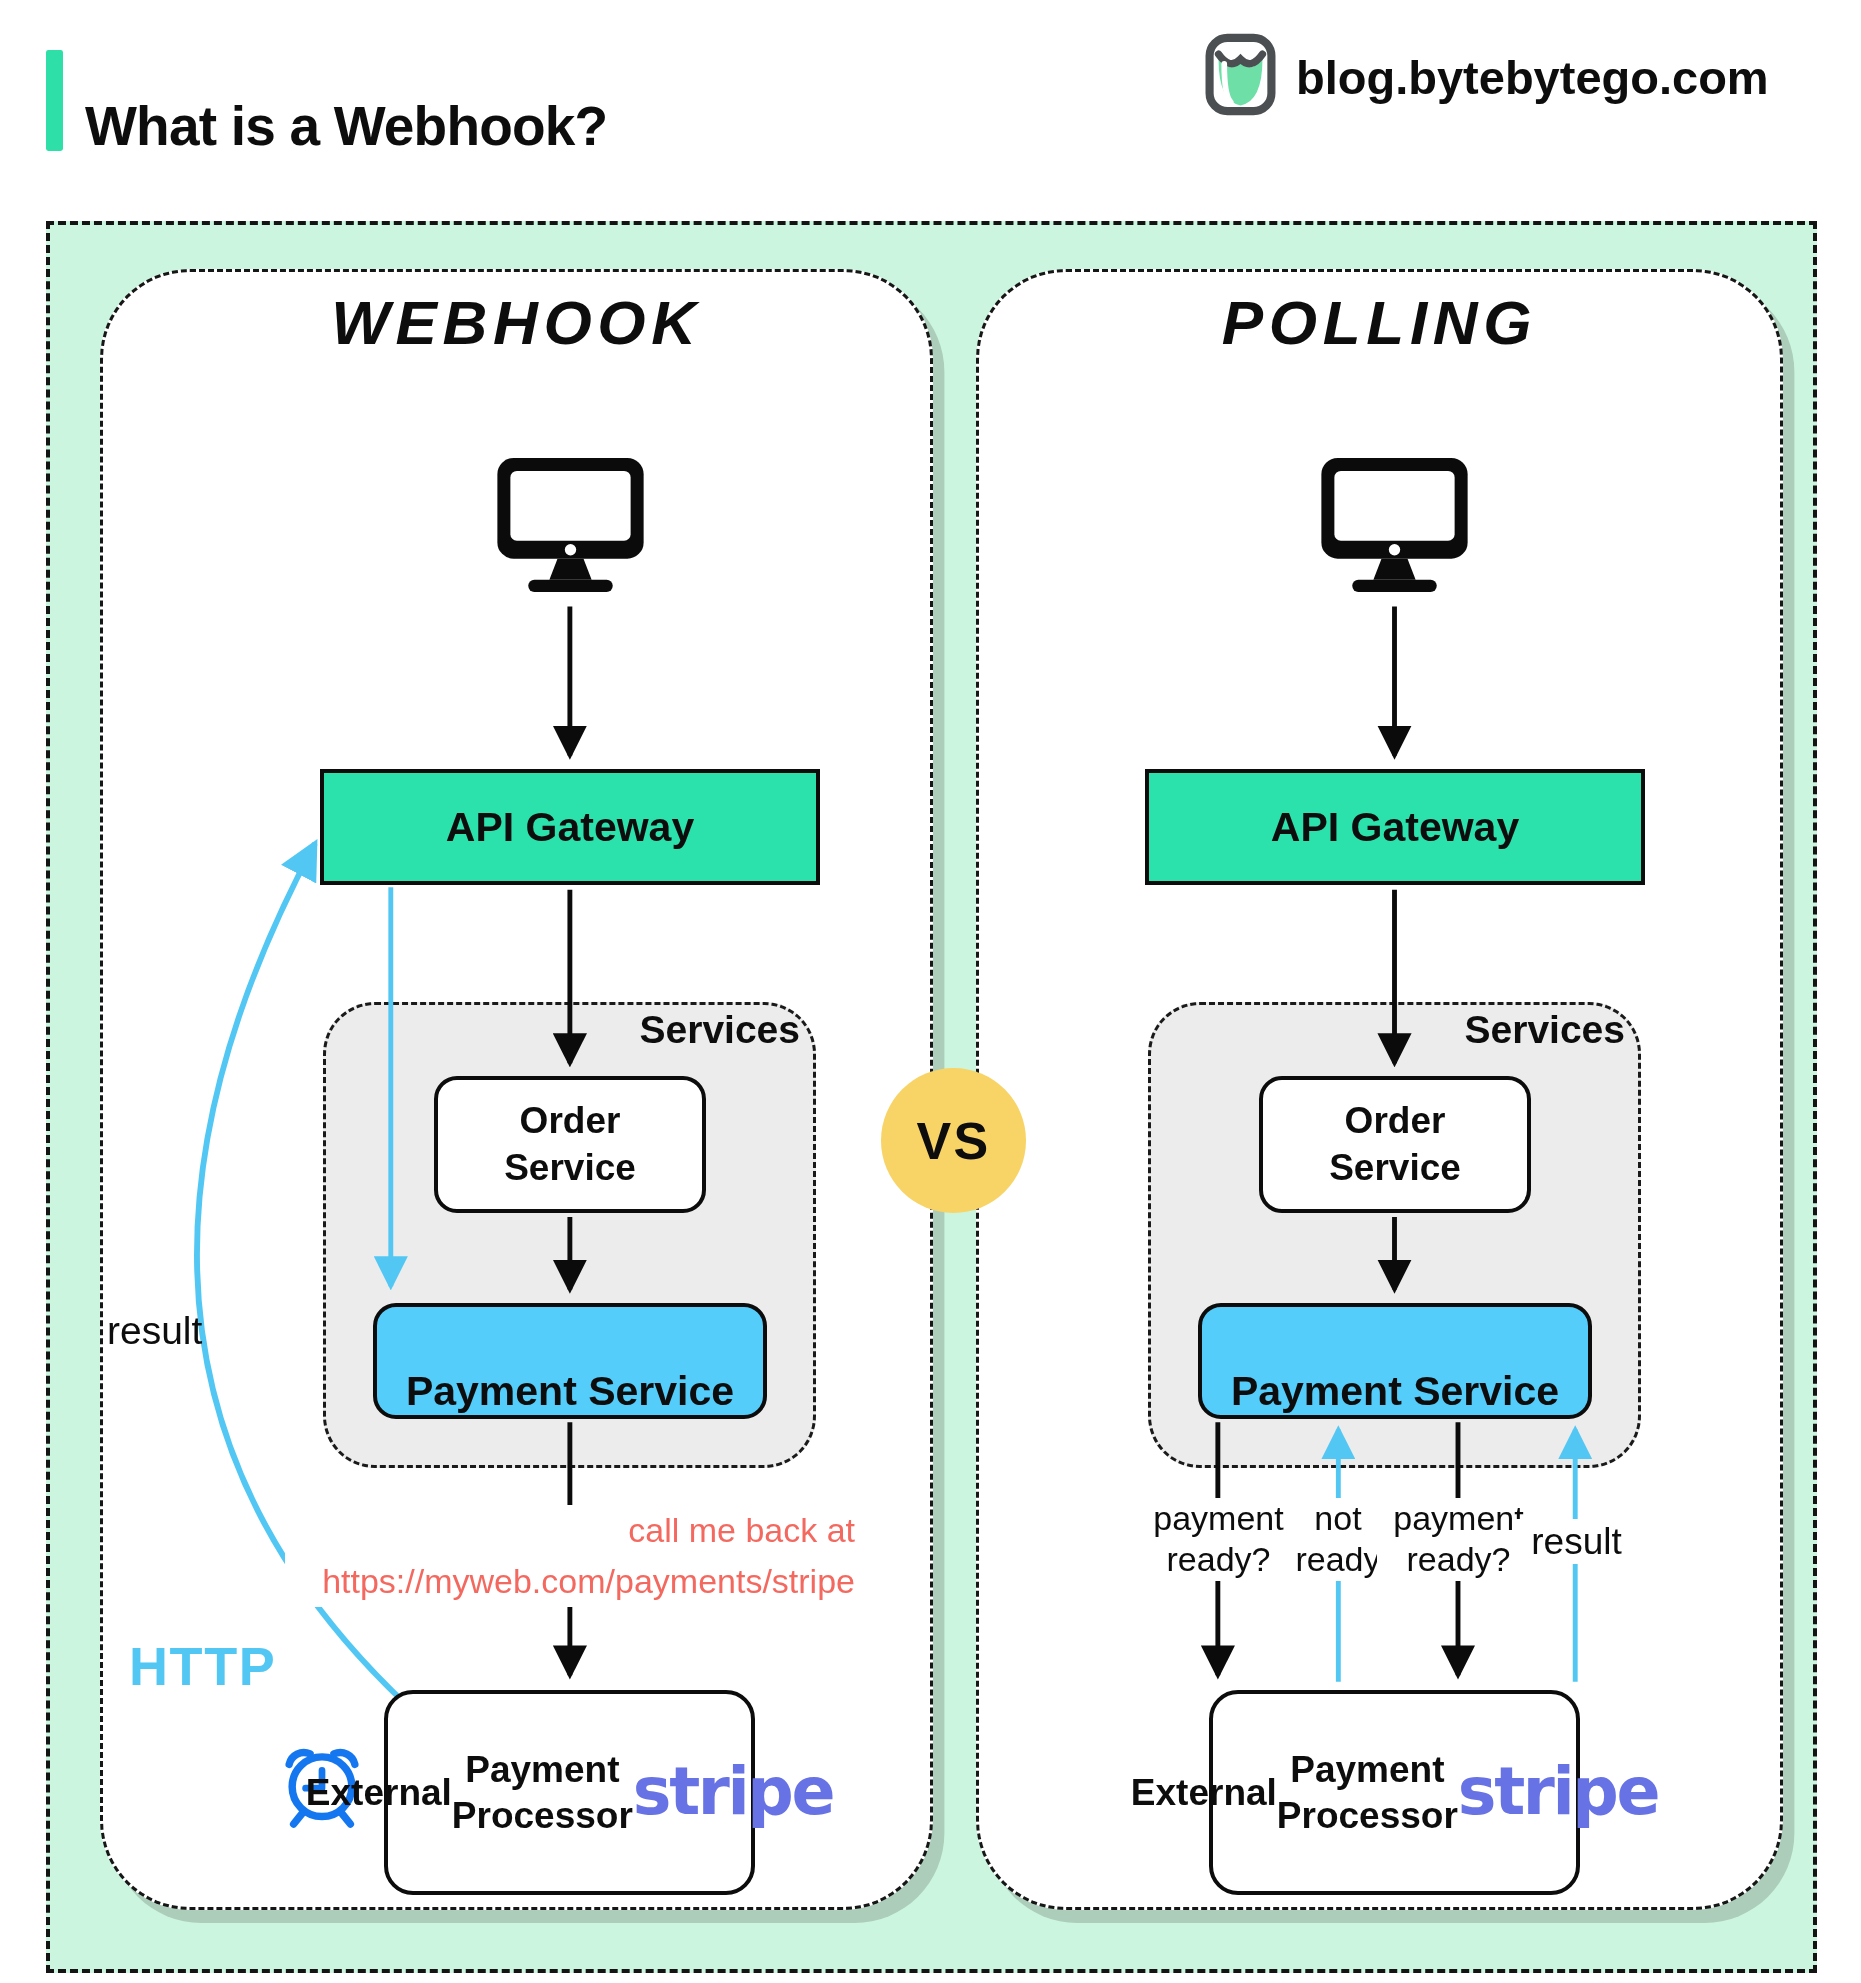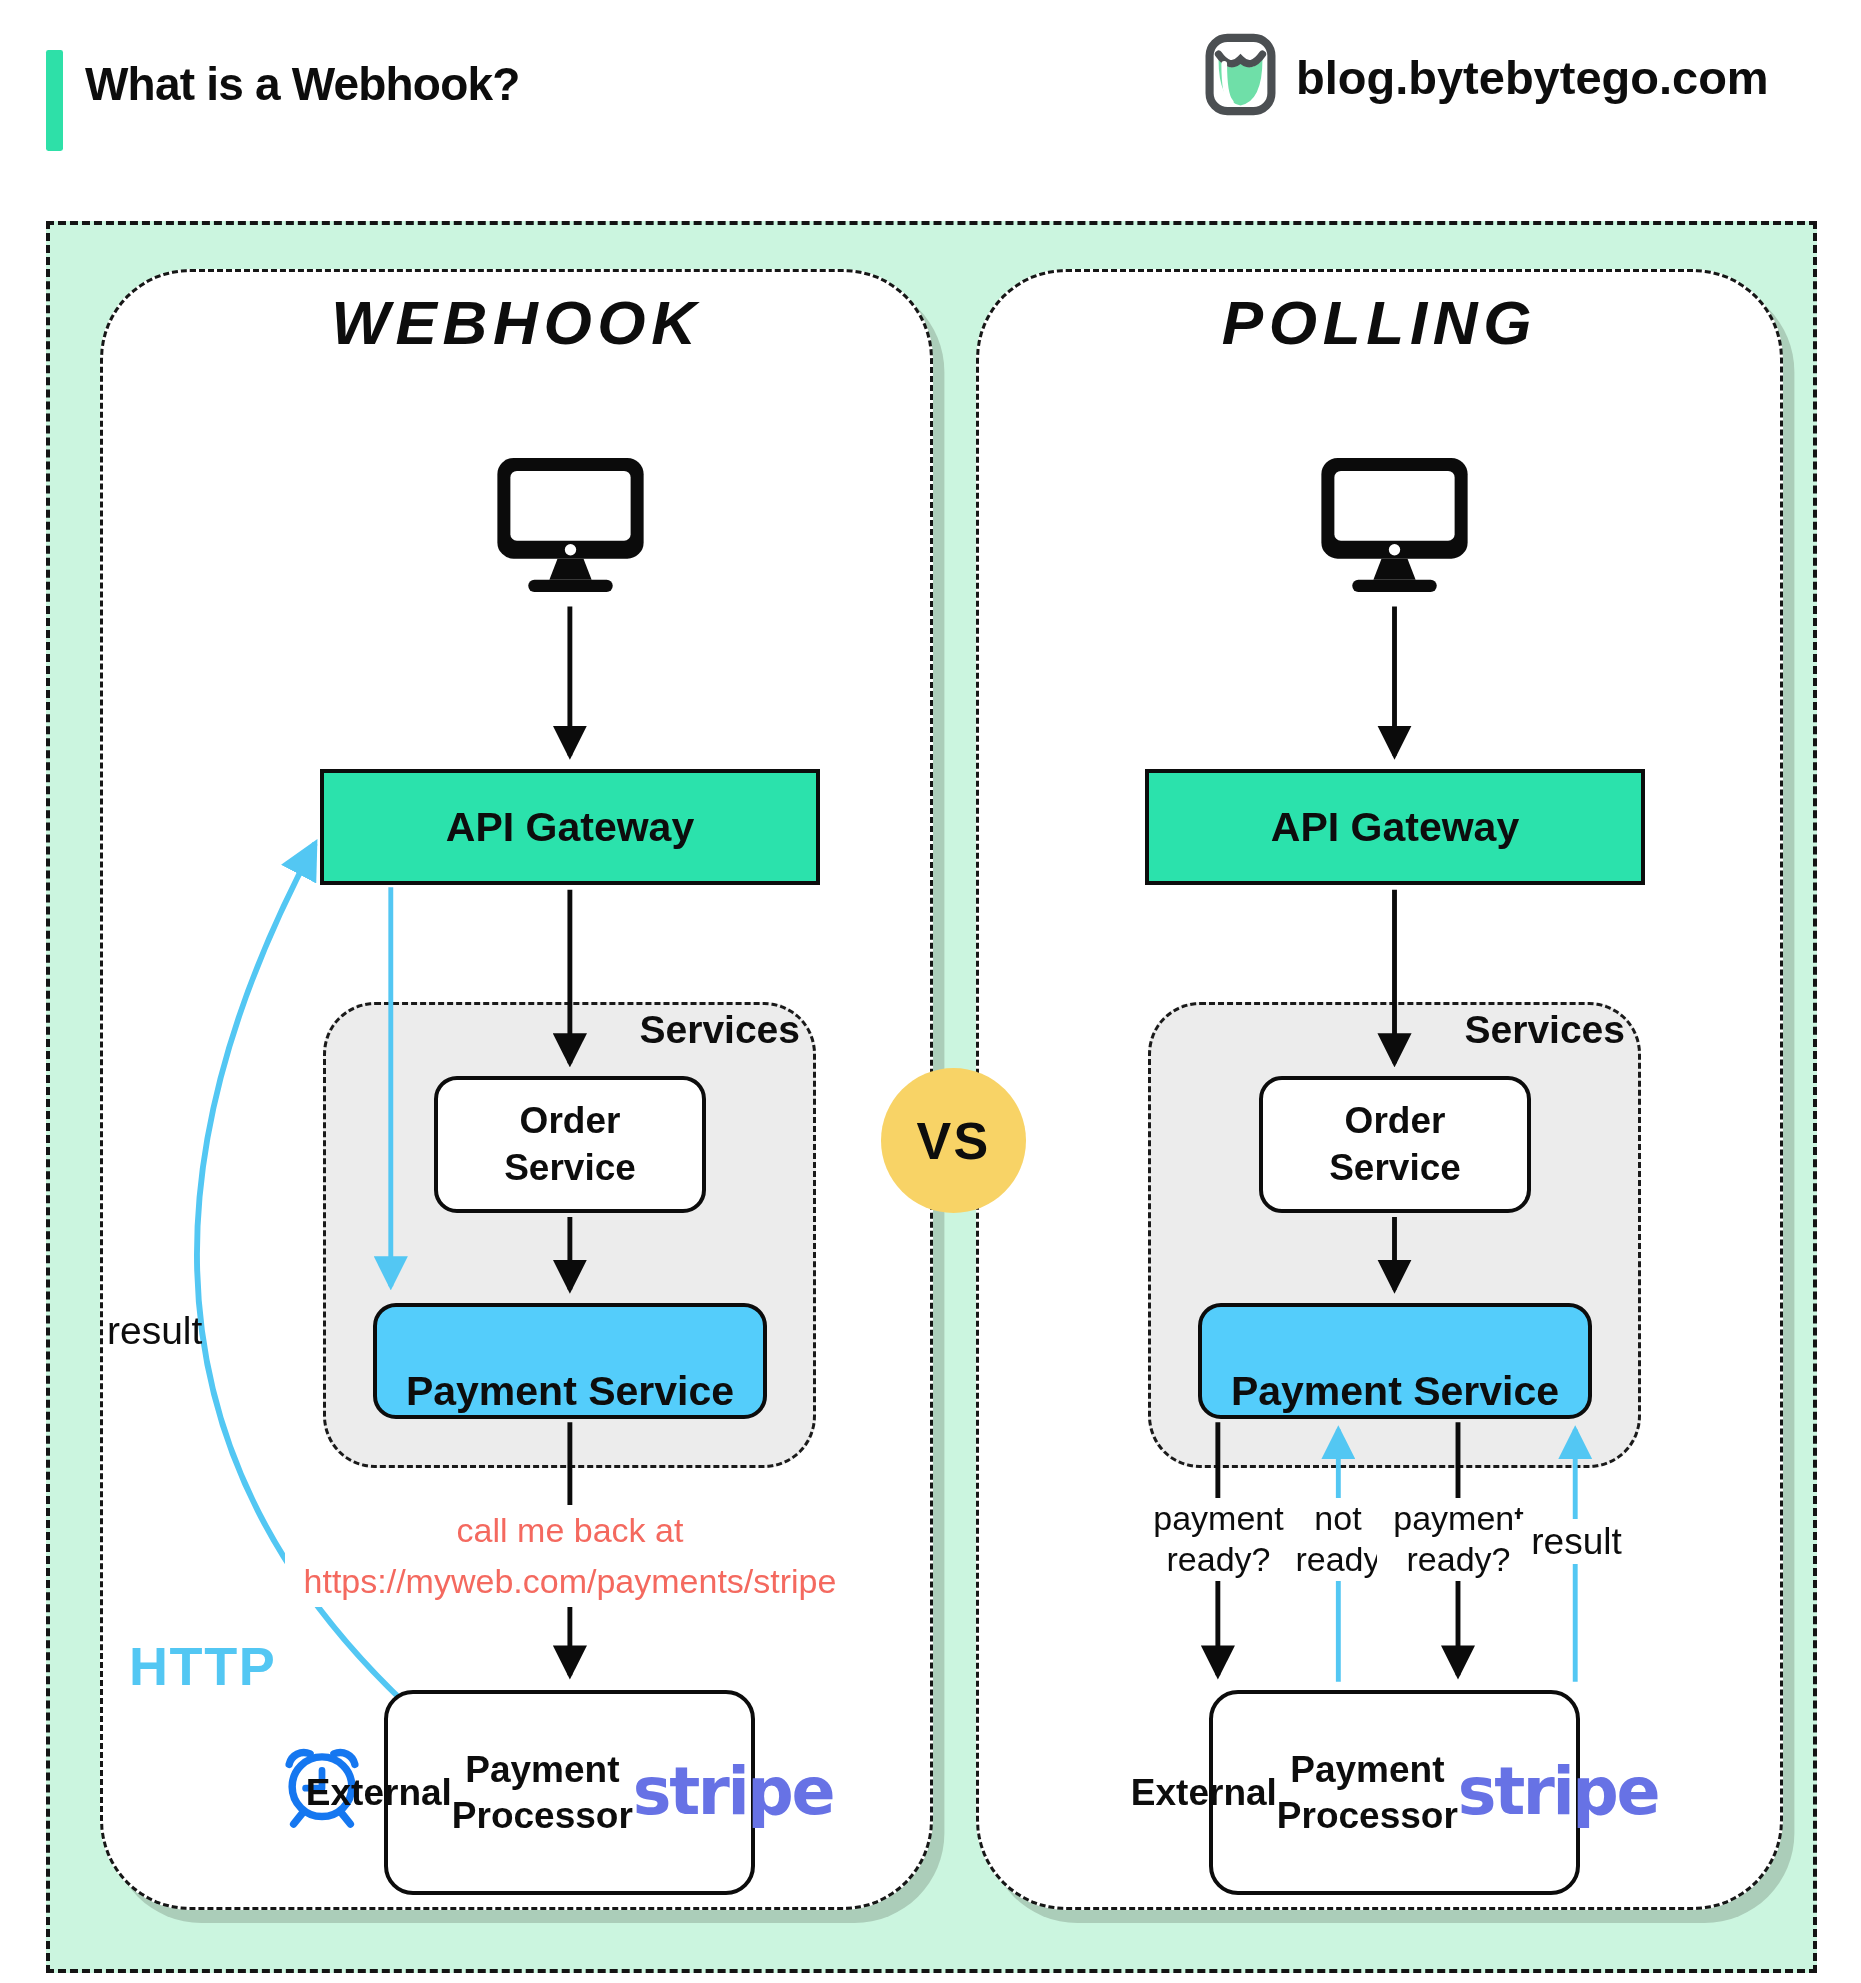--- a/index.html
+++ b/index.html
@@ -2,21 +2,21 @@
 <html style="font-size:13px"><head>
 <meta charset="utf-8">
 <style>
   html,body{margin:0;padding:0;background:#ffffff;}
   .stage{position:relative;width:1861px;height:1983px;background:#fff;overflow:hidden;
          font-family:"Liberation Sans",sans-serif;color:#0d0d0d;}
   .abs{position:absolute;box-sizing:border-box;}
 
   
   .accent-bar{background:#2ee0a8;border-radius:2.4px;}
-  .page-title{font-size:46px;font-weight:bold;letter-spacing:-0.8px;line-height:1.1;}
+  .page-title{font-size:55px;font-weight:bold;letter-spacing:-0.8px;line-height:1.1;margin-top:37px;}
   .site-text{font-size:47px;font-weight:600;letter-spacing:0px;}
 
   
   .outer{background:#cbf5df;border:4.1px dashed #141414;}
 
   
   .panel{background:#ffffff;border:3.3px dashed #161616;border-radius:90px;
          box-shadow:11.4px 13px 0 #abcdb9;}
   .panel-title{font-size:62px;font-weight:800;font-style:italic;letter-spacing:5.7px;
                text-transform:uppercase;text-align:center;}
@@ -29,21 +29,21 @@
   .white-node{background:#fff;border:4.1px solid #0c0c0c;border-radius:23px;
               font-weight:bold;font-size:37px;line-height:1.25;padding:0 26px;}
   .payment{background:#54cdfb;border:4.1px solid #0c0c0c;border-radius:23px;
            font-weight:bold;font-size:41px;align-items:flex-end;}
   .external{background:#fff;border:4.1px solid #0c0c0c;border-radius:29px;
             font-weight:bold;font-size:37px;line-height:1.22;}
   .stripe-text{font-family:"DejaVu Sans",sans-serif;font-size:65px;font-weight:bold;
                color:#6772e5;letter-spacing:-2.4px;margin-top:0px;line-height:1.05;}
 
   
-  .note{color:#f4695f;font-size:34px;line-height:1.5;text-align:center;background:#fff;z-index:3;}
+  .note{color:#f4695f;font-size:34px;line-height:1.5;text-align:right;background:#fff;z-index:3;}
   .poll-label{font-size:34px;line-height:1.22;text-align:center;background:#fff;z-index:3;}
   .result-label{font-size:39px;z-index:3;}
   .http-label{font-size:54px;font-weight:bold;color:#53c7f3;letter-spacing:1.6px;z-index:3;}
 
   .vs-badge{border-radius:50%;background:#f8d366;display:flex;align-items:center;
             justify-content:center;font-size:52px;font-weight:700;letter-spacing:2.4px;z-index:5;}
 
   svg.connectors{position:absolute;left:0;top:0;z-index:2;pointer-events:none;}
   .icon-wrap{display:block;z-index:3;}
 </style>

